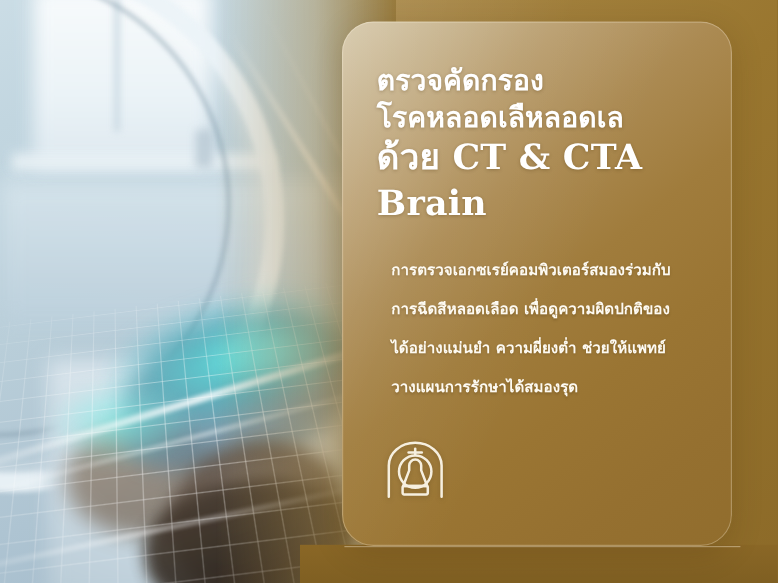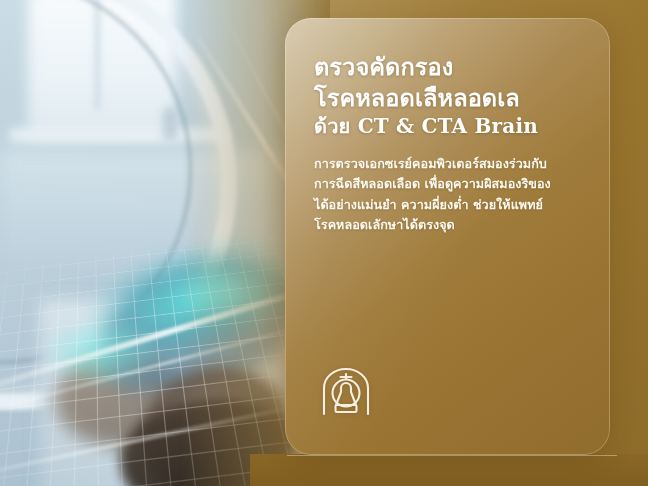--- a/index.html
+++ b/index.html
@@ -116,27 +116,27 @@
     border:1px solid rgba(255,248,230,.28);pointer-events:none;}
 
   .card-inner{position:absolute;inset:0;padding:34px 28px 26px 29px;box-sizing:border-box;
     display:flex;flex-direction:column;}
 
   
   .heading{color:#ffffff;line-height:1.30;margin:0 0 15px 0;
     text-shadow:0 1px 3px rgba(70,48,10,.30);}
   .h-line{display:block;font-size:23.5px;font-weight:700;letter-spacing:.1px;}
   .h-line.en{font-family:"DejaVu Serif","Liberation Serif",serif;font-weight:700;
-    font-size:20px;letter-spacing:.2px;}
+    font-size:29px;letter-spacing:.2px;}
   .h-line.en .th{font-family:"DejaVu Sans","Liberation Sans",sans-serif;font-weight:700;}
 
   
   .body-copy{color:#fdfaf2;font-size:12.6px;line-height:1.62;font-weight:600;
     letter-spacing:.05px;text-shadow:0 1px 2px rgba(70,48,10,.26);}
-  .body-copy p{margin:0;}
+  .body-copy p{margin:12px;}
 
   .spacer{flex:1 1 auto;min-height:10px;}
 
   
   .icon-wrap{width:62px;height:62px;display:flex;align-items:center;justify-content:center;
     margin-left:1px;margin-bottom:4px;}
   .icon-wrap svg{display:block;filter:drop-shadow(0 1px 2px rgba(70,48,10,.28));}
 </style>
 </head>
 <body>
@@ -181,23 +181,23 @@
     <div class="card-inner">
 
       <h1 class="heading">
         <span class="h-line">ตรวจคัดกรอง</span>
         <span class="h-line">โรคหลอดเลืหลอดเล</span>
         <span class="h-line en"><span class="th">ด้วย </span><span>CT &amp; CTA Brain</span></span>
       </h1>
 
       <div class="body-copy">
         <p>การตรวจเอกซเรย์คอมพิวเตอร์สมองร่วมกับ</p>
-        <p>การฉีดสีหลอดเลือด เพื่อดูความผิสมองริของ</p>
+        <p>การฉีดสีหลอดเลือด เพื่อดูความผิดปกติของ</p>
         <p>ได้อย่างแม่นยำ ความผี่ยงต่ำ ช่วยให้แพทย์</p>
-        <p>โรคหลอดเลักษาได้ตรงจุด</p>
+        <p>วางแผนการรักษาได้สมองรุด</p>
       </div>
 
       <div class="spacer"></div>
 
       <div class="icon-wrap">
         <svg width="56" height="56" viewBox="0 0 56 56" fill="none" stroke="#f6efdf" stroke-width="2.1" stroke-linecap="round" stroke-linejoin="round">
 
           <path d="M6 48 V22 A22 19 0 0 1 50 22 V48"></path>
 
           <circle cx="28" cy="27" r="13.5"></circle>

